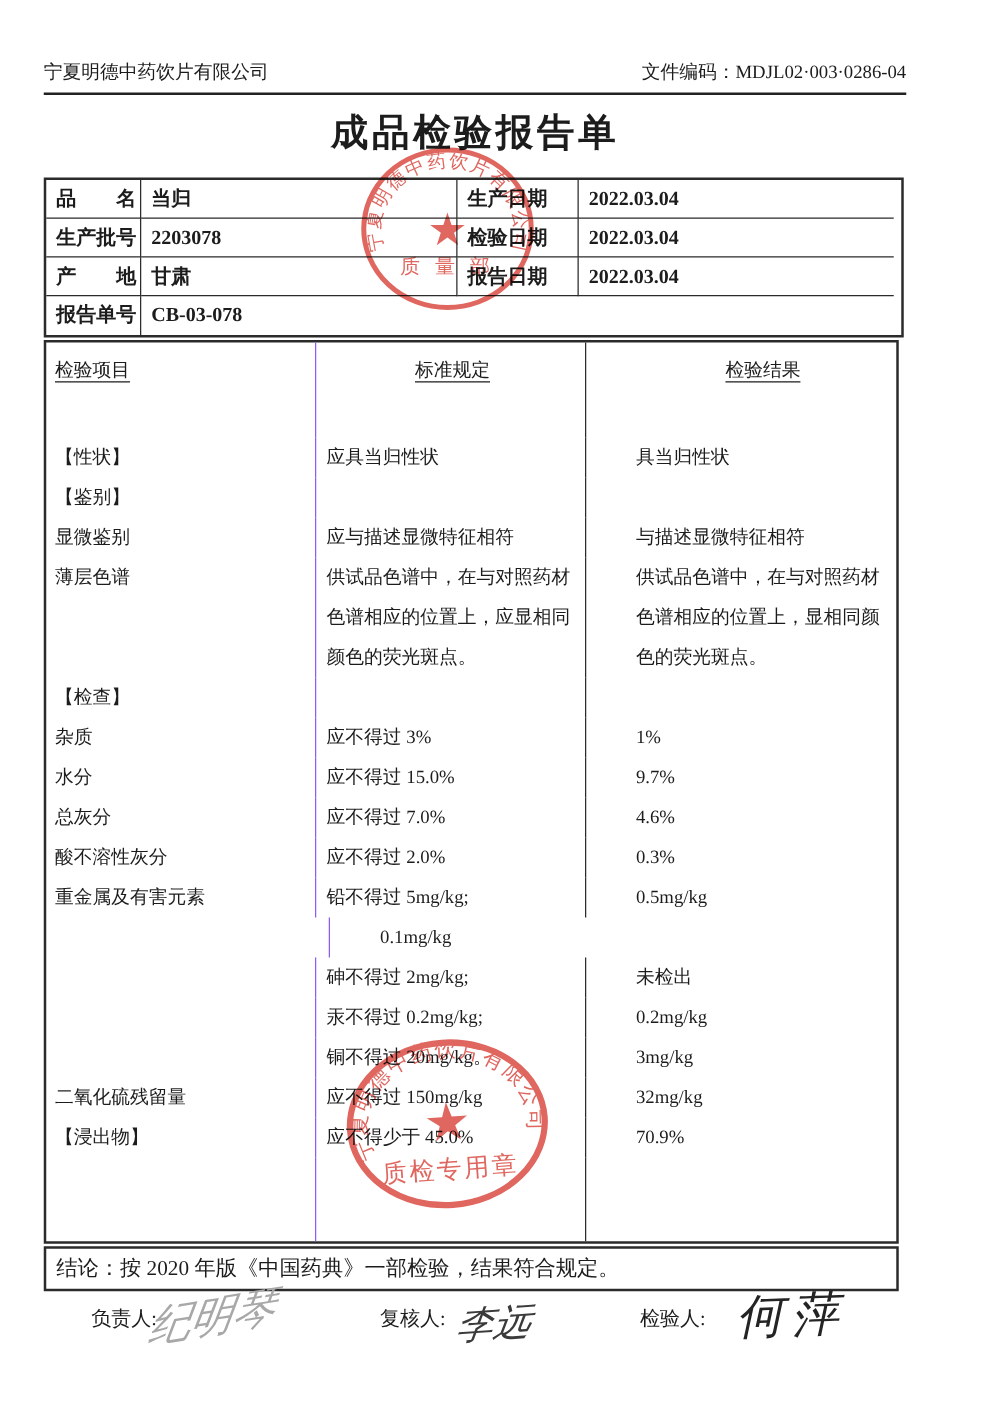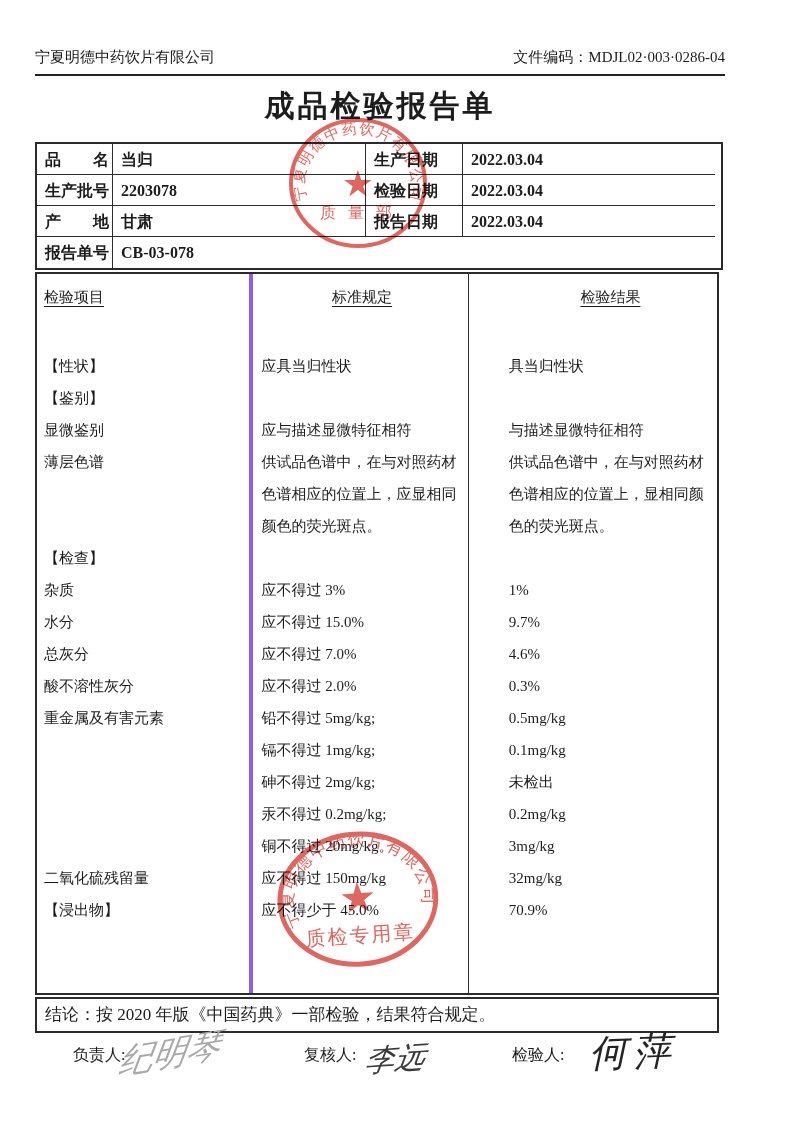--- a/index.html
+++ b/index.html
@@ -15,21 +15,21 @@
   .info .cell{border-right:1px solid #2b2b2b;border-bottom:1px solid #2b2b2b;height:31px;
         line-height:31px;padding-left:8px;box-sizing:border-box;white-space:nowrap;overflow:hidden;}
   .info .cell:nth-child(4n){border-right:none;}
   .info .last{border-bottom:none;}
   .info .span3{grid-column:2 / 5;border-right:none;}
   
   .mtable{margin-top:2px;width:684px;height:723px;border:2px solid #2b2b2b;box-sizing:border-box;
           display:flex;flex-direction:column;font-size:15px;}
   .mrow{display:flex;flex:0 0 auto;}
   .mrow .c{box-sizing:border-box;line-height:32px;padding:0 5px;}
-  .c.c1{width:227px;border-right:4px solid #8b5cf6;padding-left:7px;}
+  .c.c1{width:227px;border-right:1px solid #8b5cf6;padding-left:7px;}
   .c.c2{width:226px;border-right:1px solid #2b2b2b;padding-left:8px;}
   .c.c3{width:227px;padding-left:8px;margin-left:32px;}
   .mhead{height:76px;}
   .mhead .c{padding-top:12px;line-height:22px;}
   .mhead .hd{text-decoration:underline;text-underline-offset:4px;}
   .mhead .c2,.mhead .c3{text-align:center;}
   .mfill{flex:1 1 auto;}
   
   .concl{margin-top:2px;width:684px;height:36px;border:2px solid #2b2b2b;box-sizing:border-box;
          line-height:32px;padding-left:8px;font-size:17px;}
@@ -131,21 +131,20 @@
         <div class="c c2">应不得过 2.0%</div>
         <div class="c c3">0.3%</div>
       </div>
       <div class="mrow">
         <div class="c c1">重金属及有害元素</div>
         <div class="c c2">铅不得过 5mg/kg;</div>
         <div class="c c3">0.5mg/kg</div>
       </div>
       <div class="mrow">
         <div class="c c1"></div>
-        <div class="c c2">镉不得过 1mg/kg;</div>
         <div class="c c3">0.1mg/kg</div>
       </div>
       <div class="mrow">
         <div class="c c1"></div>
         <div class="c c2">砷不得过 2mg/kg;</div>
         <div class="c c3">未检出</div>
       </div>
       <div class="mrow">
         <div class="c c1"></div>
         <div class="c c2">汞不得过 0.2mg/kg;</div>

